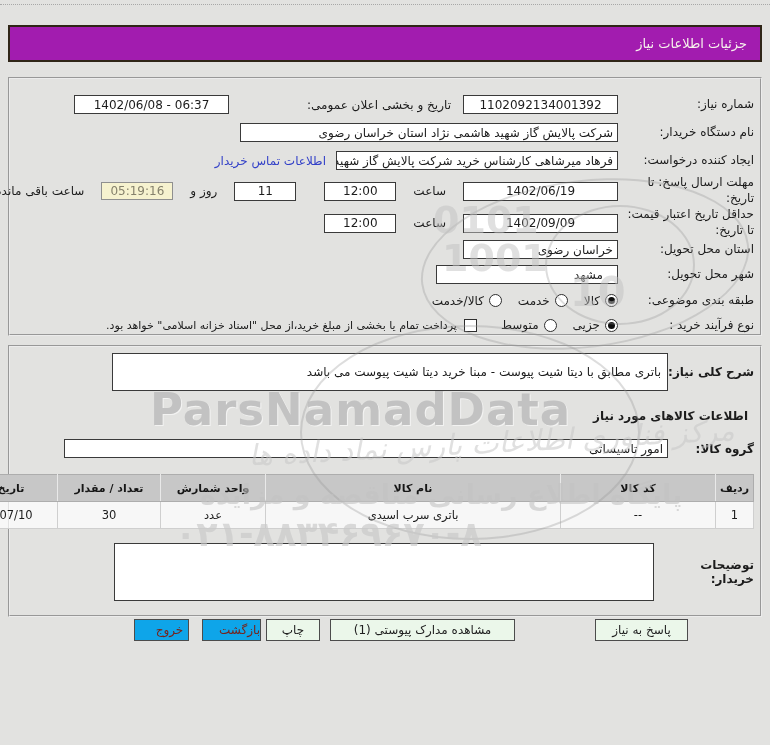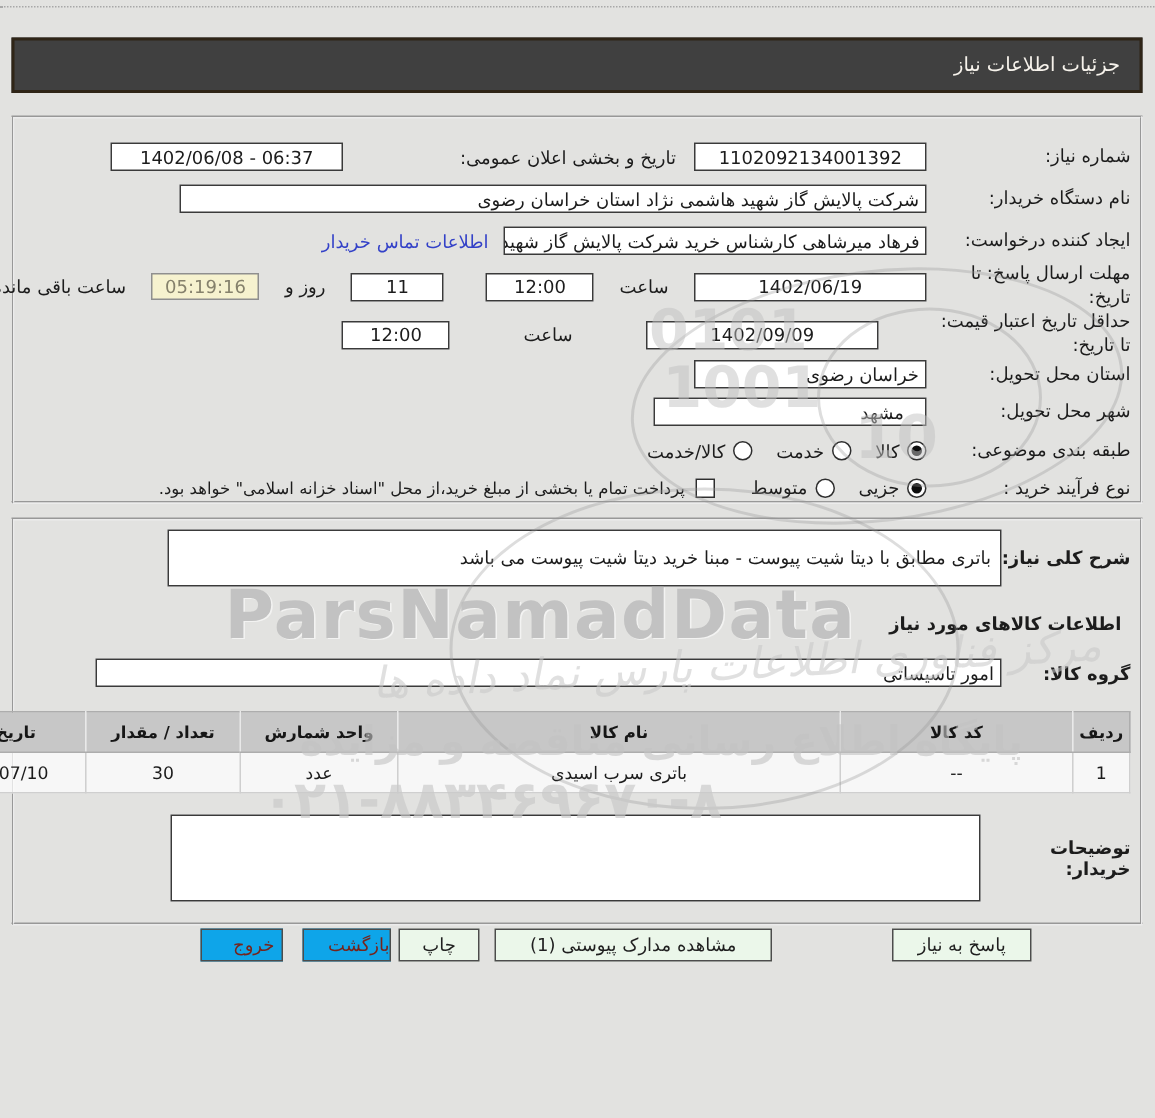--- a/index.html
+++ b/index.html
@@ -8,21 +8,21 @@
     position:relative; overflow:hidden;
     background:#e2e2e0;
     direction:rtl;
     font-family:"DejaVu Sans", sans-serif;
     font-size:12px; color:#1c1c1c;
   }
   .hr-dotted { position:absolute; top:4px; left:0; width:100%; border-top:1px dotted #a8a8a8; }
 
   .titlebar {
     position:absolute; top:25px; right:8px; width:754px; height:37px;
-    background:#404040; border:2px solid #2f2517; color:#f7f3ec;
+    background:#a21caf; border:2px solid #2f2517; color:#f7f3ec;
     display:flex; align-items:center; padding-right:13px; font-size:13px;
   }
 
   .panel { position:absolute; right:8px; width:754px; border:2px groove #ececec; background:transparent; }
   #panel-info  { top:77px;  height:259px; padding:10px 6px 0; }
   #panel-goods { top:345px; height:272px; padding:0 6px; }
 
   .frow { display:flex; align-items:center; }
   .flabel { width:136px; flex:none; text-align:right; line-height:1.3; }
   .flabel.b, .b { font-weight:bold; }
@@ -99,41 +99,41 @@
 
   <div class="frow" style="margin-top:6px;">
     <div class="flabel">شماره نیاز:</div>
     <div class="box center ltr" style="width:155px;">1102092134001392</div>
     <div style="width:222px; margin-right:12px; text-align:right;">تاریخ و بخشی اعلان عمومی:</div>
     <div class="box center ltr" style="width:155px;">1402/06/08 - 06:37</div>
   </div>
 
   <div class="frow" style="margin-top:9px;">
     <div class="flabel">نام دستگاه خریدار:</div>
-    <div class="box rpad" style="width:498px;">شرکت پالایش گاز شهید هاشمی نژاد   استان خراسان رضوی</div>
+    <div class="box rpad" style="width:378px;">شرکت پالایش گاز شهید هاشمی نژاد   استان خراسان رضوی</div>
   </div>
 
   <div class="frow" style="margin-top:9px;">
     <div class="flabel">ایجاد کننده درخواست:</div>
     <div class="box rpad" style="width:282px; overflow:hidden; white-space:nowrap;">فرهاد میرشاهی کارشناس خرید شرکت پالایش گاز شهید هاشمی نژاد   استا</div>
     <a class="link">اطلاعات تماس خریدار</a>
   </div>
 
   <div class="frow" style="margin-top:6px; height:30px;">
     <div class="flabel">مهلت ارسال پاسخ: تا تاریخ:</div>
     <div class="box center ltr" style="width:155px;">1402/06/19</div>
     <span class="mini-label">ساعت</span>
     <div class="box center ltr" style="width:72px;">12:00</div>
     <div class="box center ltr" style="width:62px; margin-right:28px;">11</div>
     <span class="mini-label">روز و</span>
     <div class="countdown ltr">05:19:16</div>
     <span class="mini-label">ساعت باقی مانده</span>
   </div>
 
-  <div class="frow" style="margin-top:2px; height:30px;gap:32px;">
+  <div class="frow" style="margin-top:2px; height:30px;">
     <div class="flabel">حداقل تاریخ اعتبار قیمت: تا تاریخ:</div>
     <div class="box center ltr" style="width:155px;">1402/09/09</div>
     <span class="mini-label">ساعت</span>
     <div class="box center ltr" style="width:72px;">12:00</div>
   </div>
 
   <div class="frow" style="margin-top:2px;">
     <div class="flabel">استان محل تحویل:</div>
     <div class="box rpad" style="width:155px;">خراسان رضوی</div>
   </div>

